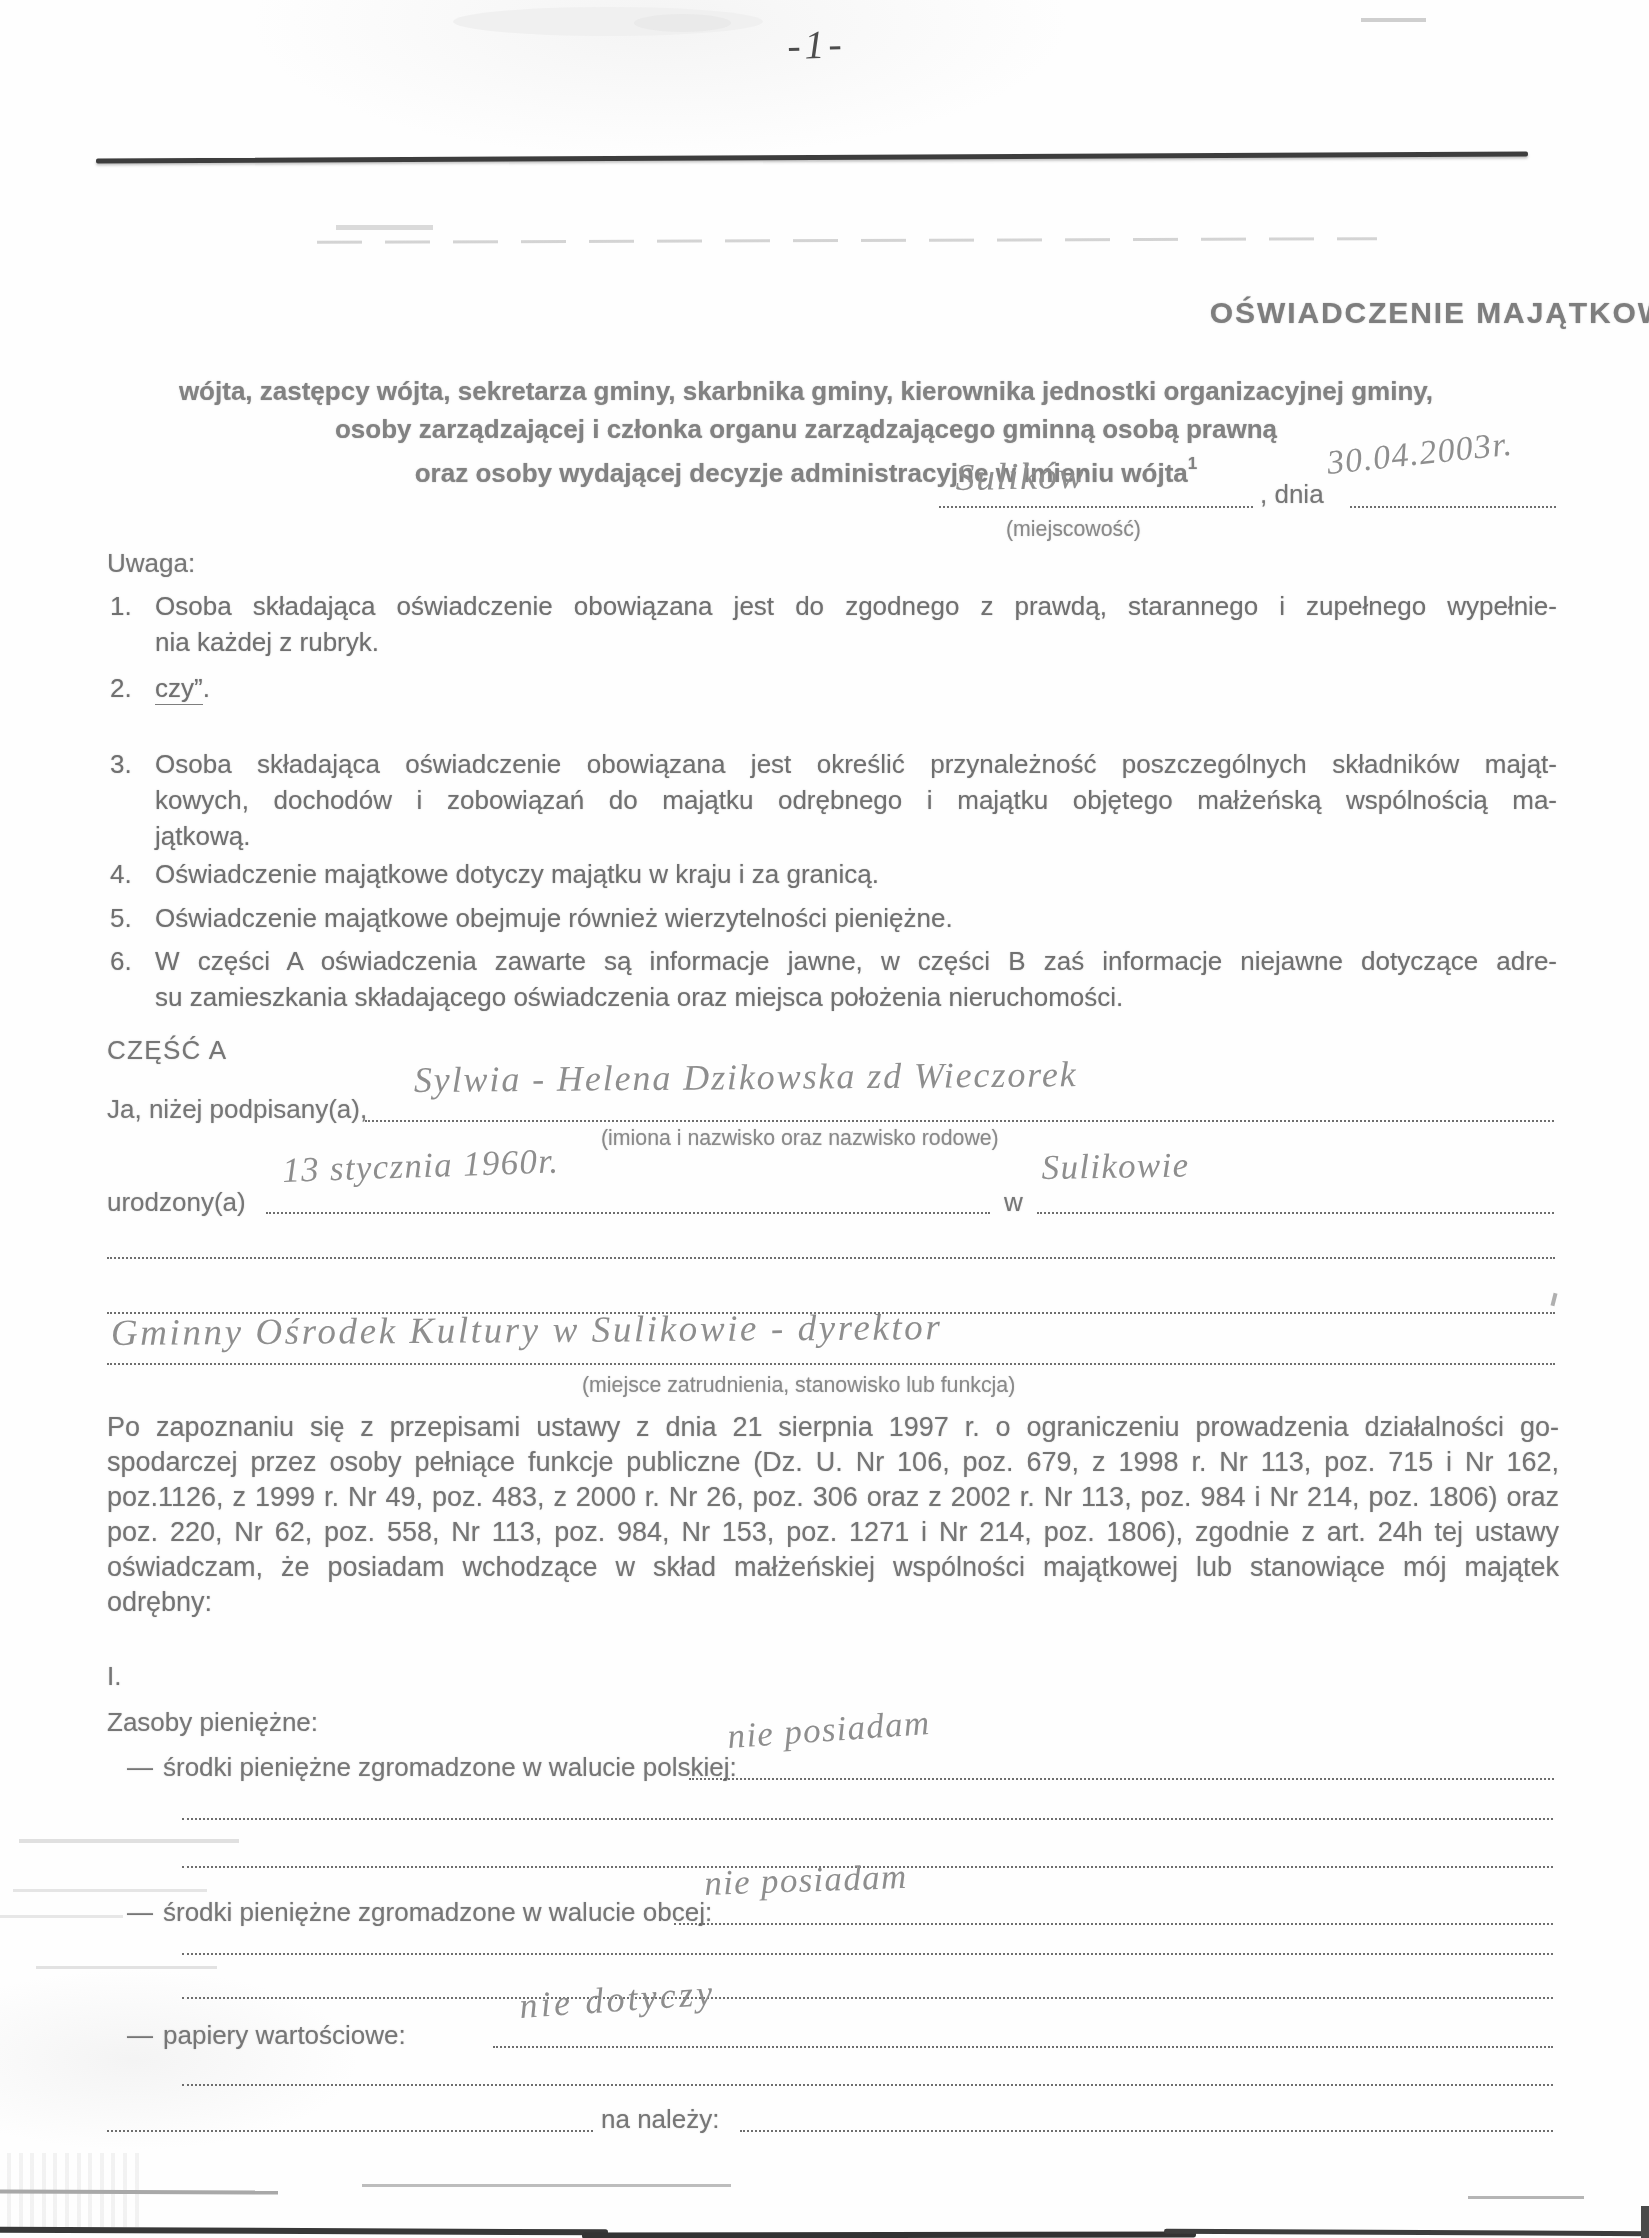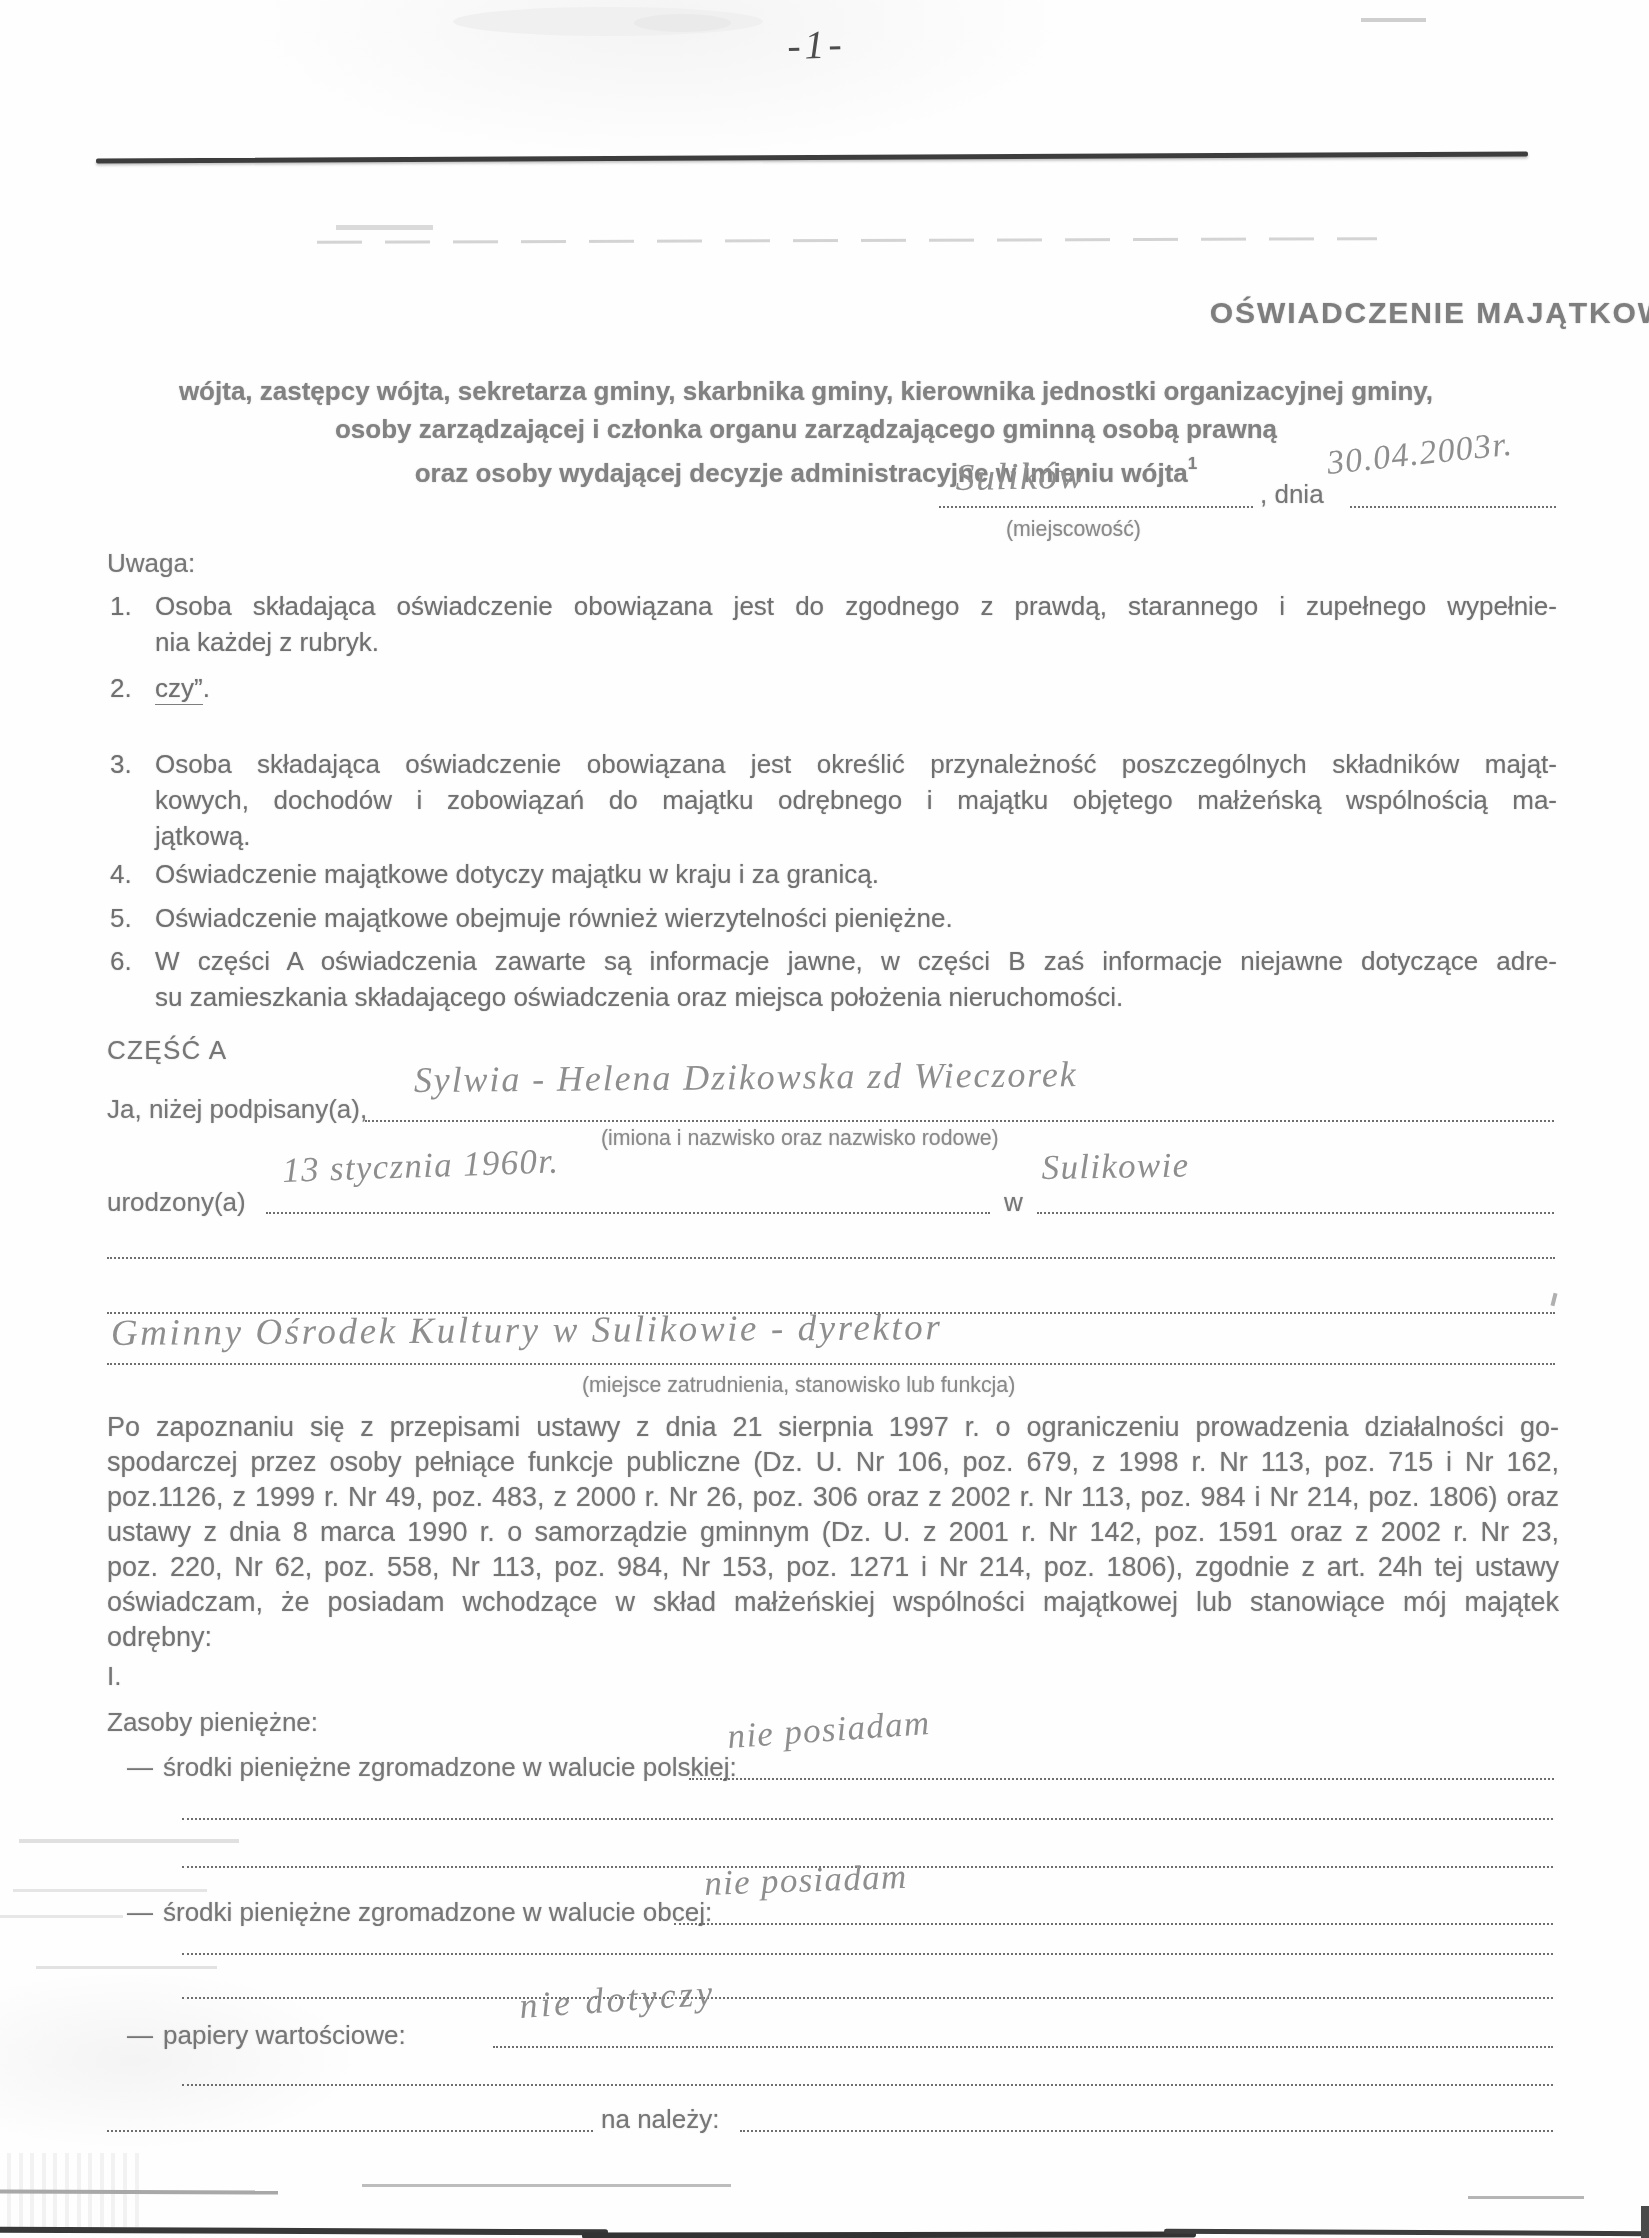--- a/index.html
+++ b/index.html
@@ -157,21 +157,20 @@
   <div class="art" style="left:1552px;top:1293px;width:3.9px;height:13px;background:#8f8f8f;transform:rotate(14deg);opacity:.7;"></div>
 
   <div class="h" style="left:111px;top:1311px;font-size:37px;letter-spacing:2.6px;transform:rotate(-0.4deg);">Gminny Ośrodek Kultury w Sulikowie - dyrektor</div>
   <div class="dl" style="left:107px;top:1359px;width:1448px;"></div>
   <div class="cap" style="left:582px;top:1373px;width:498px;">(miejsce zatrudnienia, stanowisko lub funkcja)</div>
 
   <div id="legal">
     <span class="jl">Po zapoznaniu się z przepisami ustawy z dnia 21 sierpnia 1997 r. o ograniczeniu prowadzenia działalności go-</span>
     <span class="jl">spodarczej przez osoby pełniące funkcje publiczne (Dz. U. Nr 106, poz. 679, z 1998 r. Nr 113, poz. 715 i Nr 162,</span>
     <span class="jl">poz.1126, z 1999 r. Nr 49, poz. 483, z 2000 r. Nr 26, poz. 306 oraz z 2002 r. Nr 113, poz. 984 i Nr 214, poz. 1806) oraz</span>
-    <span class="jl">ustawy z dnia 8 marca 1990 r. o samorządzie gminnym (Dz. U. z 2001 r. Nr 142, poz. 1591 oraz z 2002 r. Nr 23,</span>
     <span class="jl">poz. 220, Nr 62, poz. 558, Nr 113, poz. 984, Nr 153, poz. 1271 i Nr 214, poz. 1806), zgodnie z art. 24h tej ustawy</span>
     <span class="jl">oświadczam, że posiadam wchodzące w skład małżeńskiej wspólności majątkowej lub stanowiące mój majątek</span>
     <span class="ll">odrębny:</span>
   </div>
 
   <div class="t" style="left:107px;top:1661px;">I.</div>
   <div class="t" style="left:107px;top:1707px;">Zasoby pieniężne:</div>
 
   <div class="t" style="left:127px;top:1752px;">—</div>
   <div class="t" style="left:163px;top:1752px;">środki pieniężne zgromadzone w walucie polskiej:</div>

